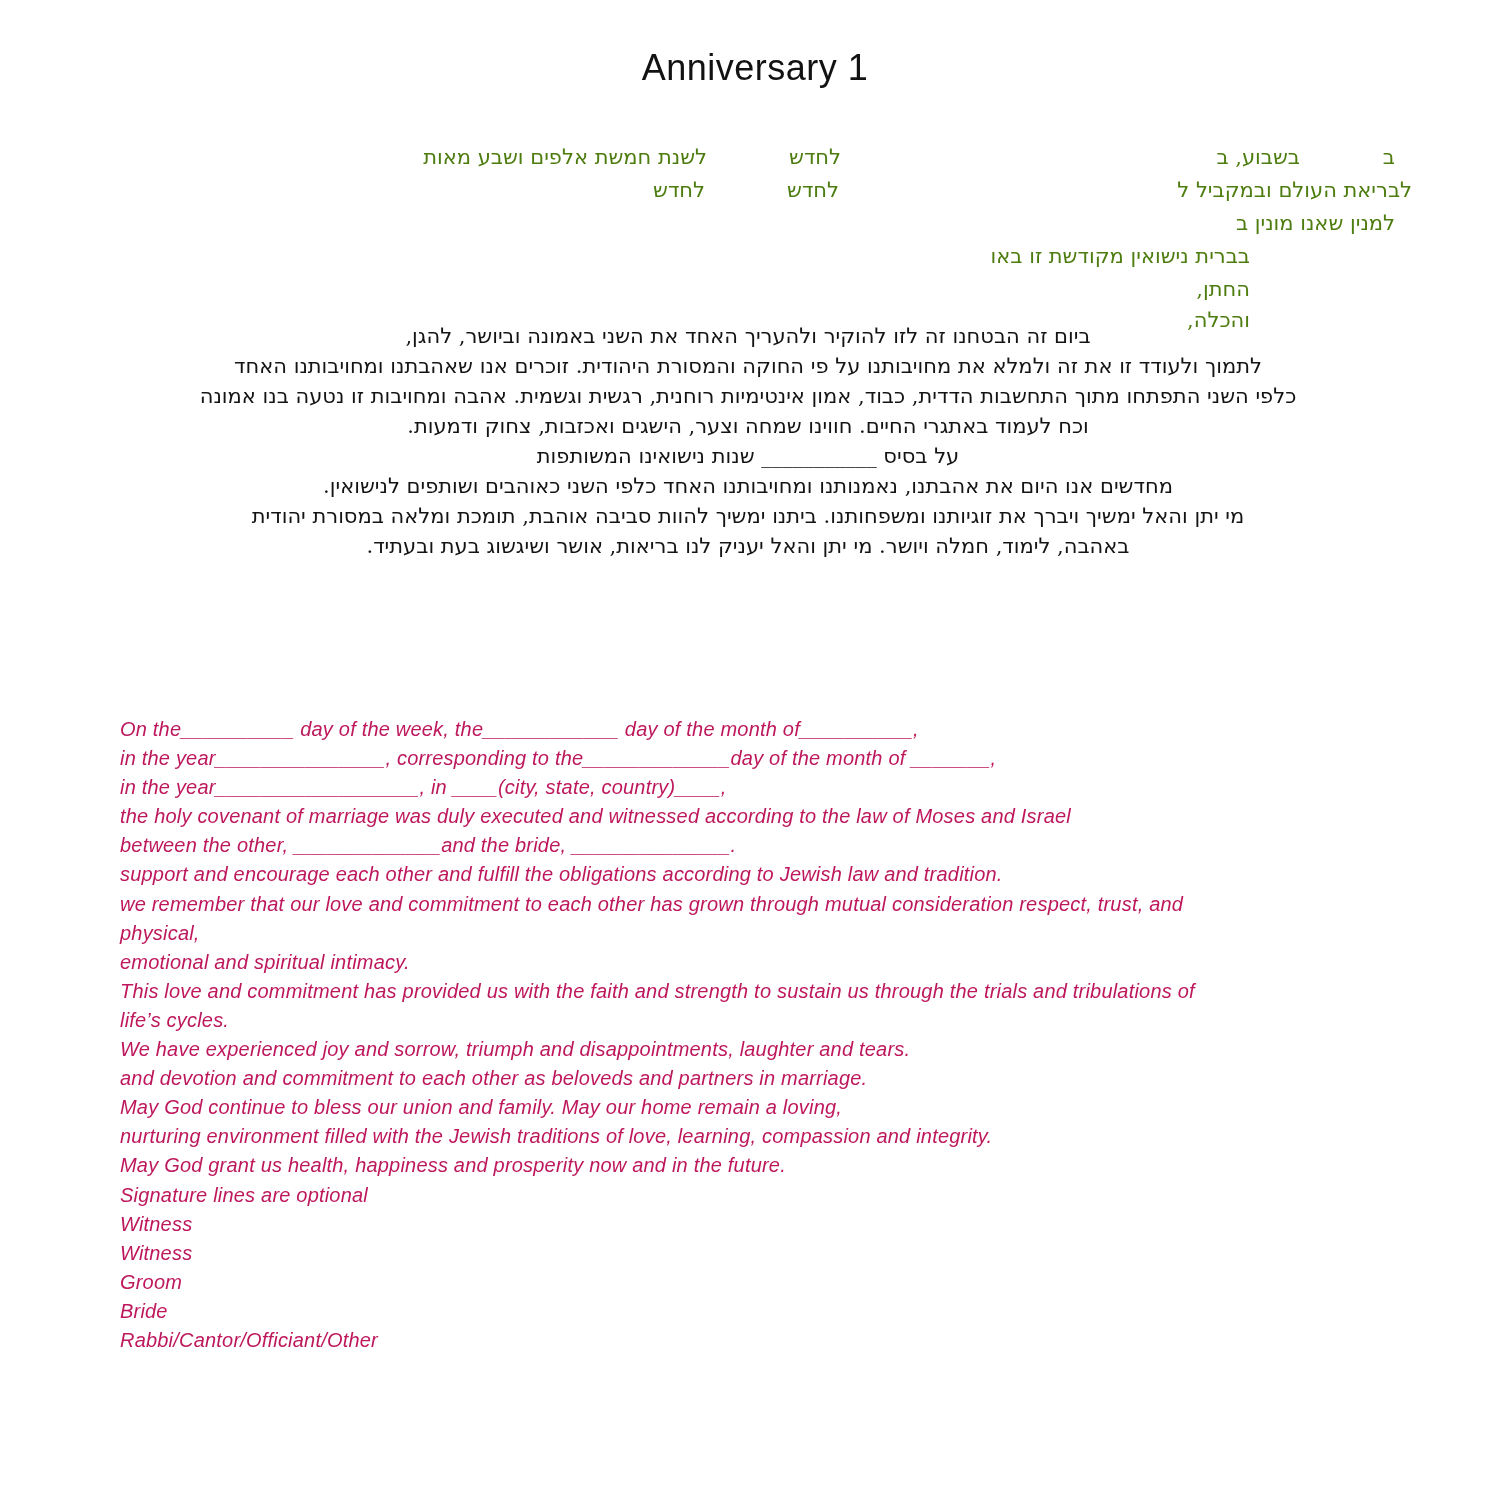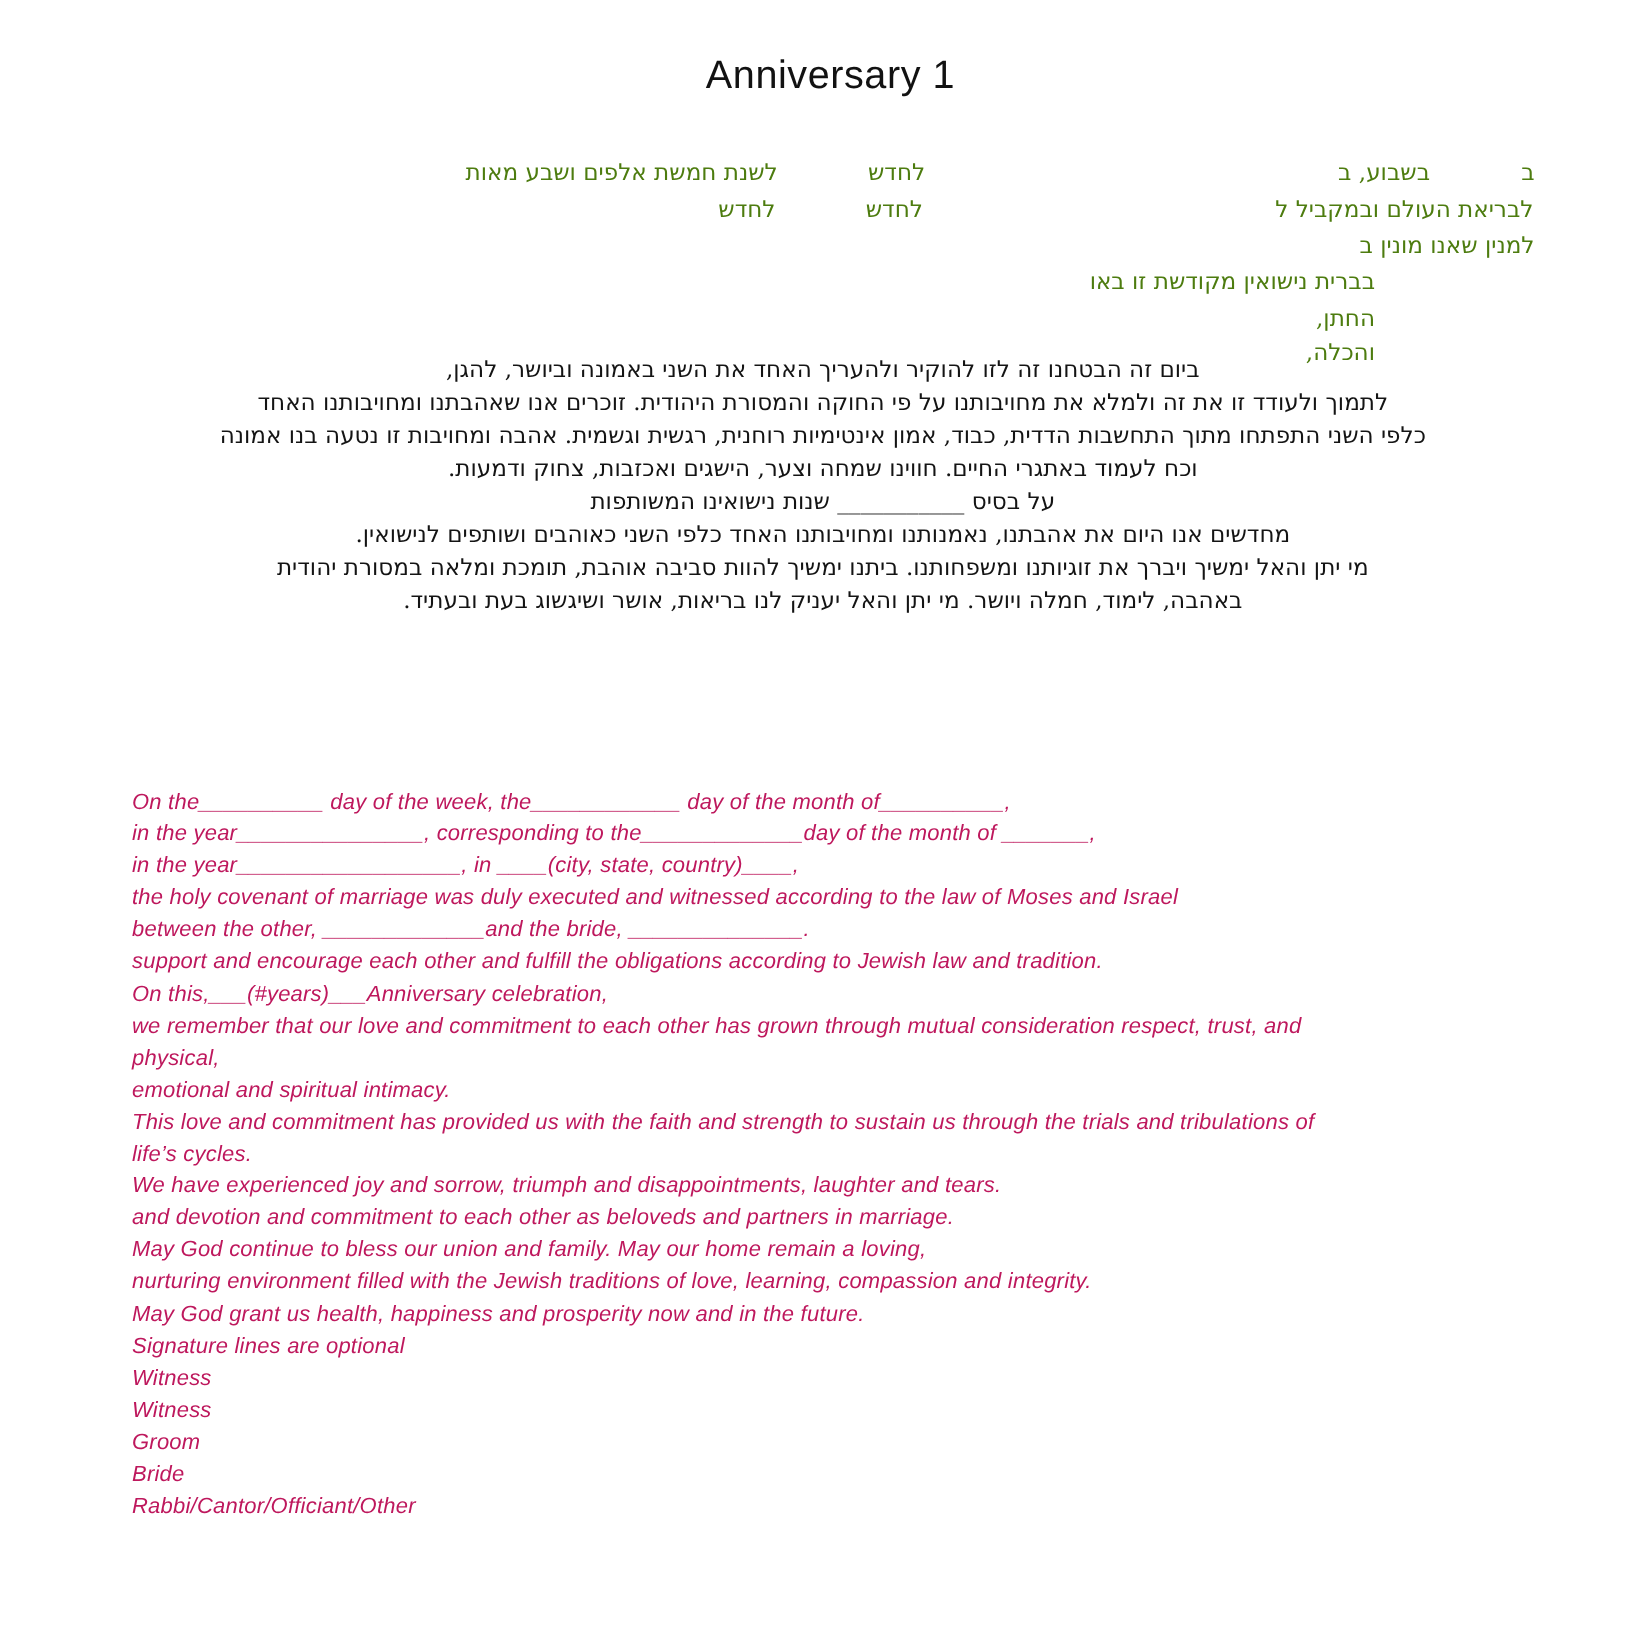--- a/index.html
+++ b/index.html
@@ -80,21 +80,21 @@
 <div class="page">
 
   <div class="page-title">Anniversary 1</div>
 
   <div>
     <span class="heb heb-abs" style="top:124px; right:105px;">ב</span>
     <span class="heb heb-abs" style="top:124px; right:200px;">בשבוע, ב</span>
     <span class="heb heb-abs" style="top:124px; right:659px;">לחדש</span>
     <span class="heb heb-abs" style="top:124px; right:793px;">לשנת חמשת אלפים ושבע מאות</span>
 
-    <span class="heb heb-abs" style="top:157px; right:106px;">לבריאת העולם ובמקביל ל</span>
+    <span class="heb heb-abs" style="top:157px; right:88px;">לבריאת העולם ובמקביל ל</span>
     <span class="heb heb-abs" style="top:157px; right:661px;">לחדש</span>
     <span class="heb heb-abs" style="top:157px; right:795px;">לחדש</span>
 
     <span class="heb heb-abs" style="top:190px; right:105px;">למנין שאנו מונין ב</span>
     <span class="heb heb-abs" style="top:223px; right:250px;">בברית נישואין מקודשת זו באו</span>
     <span class="heb heb-abs" style="top:256px; right:250px;">החתן,</span>
     <span class="heb heb-abs" style="top:287px; right:250px;">והכלה,</span>
   </div>
 
   <div class="heb-paragraph">
@@ -108,21 +108,20 @@
     <div>באהבה, לימוד, חמלה ויושר. מי יתן והאל יעניק לנו בריאות, אושר ושיגשוג בעת ובעתיד.</div>
   </div>
 
   <div class="eng-block">
     <div class="eng-line">On the__________ day of the week, the____________ day of the month of__________,</div>
     <div class="eng-line">in the year_______________, corresponding to the_____________day of the month of _______,</div>
     <div class="eng-line">in the year__________________, in ____(city, state, country)____,</div>
     <div class="eng-line">the holy covenant of marriage was duly executed and witnessed according to the law of Moses and Israel</div>
     <div class="eng-line">between the other, _____________and the bride, ______________.</div>
     <div class="eng-line">support and encourage each other and fulfill the obligations according to Jewish law and tradition.</div>
-    <div class="eng-line">On this,___(#years)___Anniversary celebration,</div>
     <div class="eng-line">we remember that our love and commitment to each other has grown through mutual consideration respect, trust, and</div>
     <div class="eng-line">physical,</div>
     <div class="eng-line">emotional and spiritual intimacy.</div>
     <div class="eng-line">This love and commitment has provided us with the faith and strength to sustain us through the trials and tribulations of</div>
     <div class="eng-line">life’s cycles.</div>
     <div class="eng-line">We have experienced joy and sorrow, triumph and disappointments, laughter and tears.</div>
     <div class="eng-line">and devotion and commitment to each other as beloveds and partners in marriage.</div>
     <div class="eng-line">May God continue to bless our union and family. May our home remain a loving,</div>
     <div class="eng-line">nurturing environment filled with the Jewish traditions of love, learning, compassion and integrity.</div>
     <div class="eng-line">May God grant us health, happiness and prosperity now and in the future.</div>

